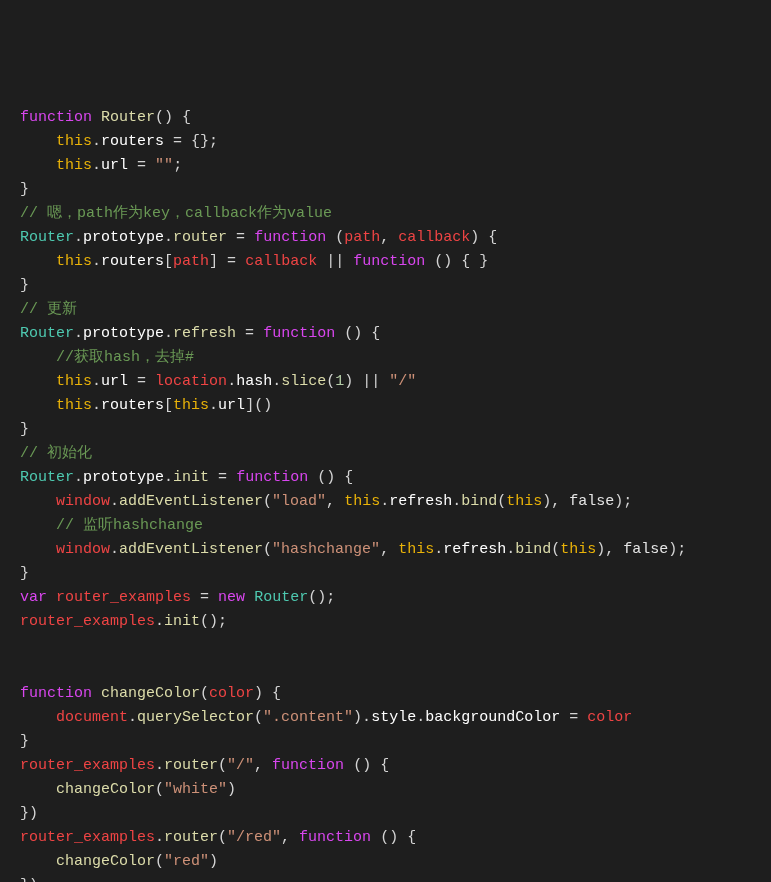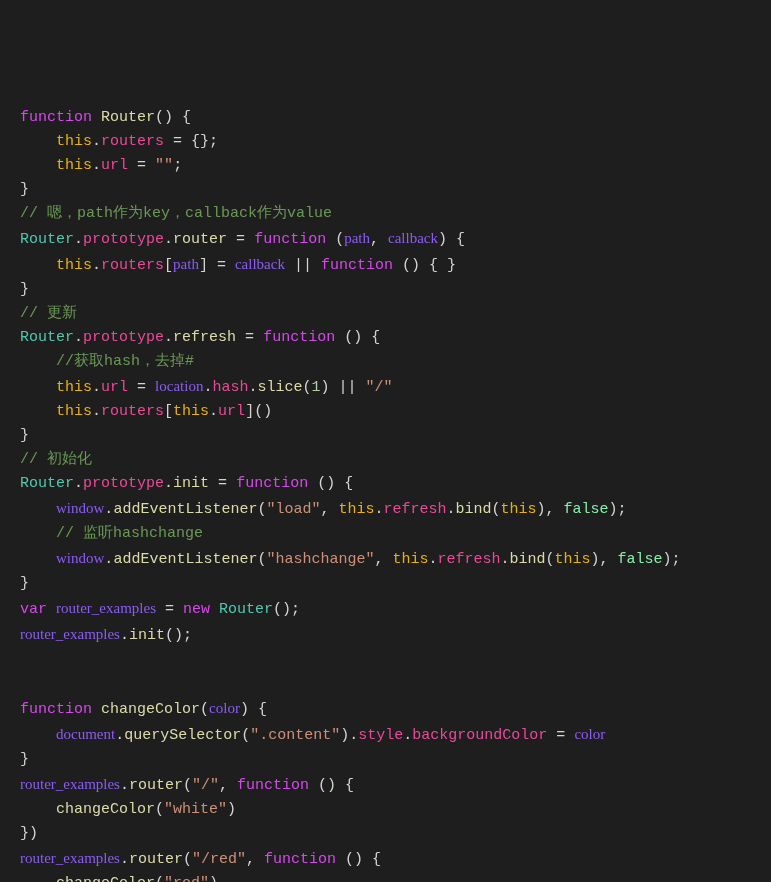--- a/index.html
+++ b/index.html
@@ -8,26 +8,26 @@
     background: #1e1e1e;
     font-family: Consolas, 'Courier New', monospace;
     font-size: 15px;
     line-height: 24px;
     color: #d4d4d4;
     white-space: pre;
     overflow-x: auto;
   }
   .kw   { color: #d946ef; }
   .fn   { color: #dcdcaa; }
-  .prm  { color: #8b5cf6; font-family: Liberation Serif, serif; }
-  .prop { color: #ec4899; text-align: center; }
+  .prm  { color: #ef4444; }
+  .prop { color: #ffffff; text-align: center; }
   .pun  { color: #d4d4d4; }
   .cm   { color: #6a9955; text-align: center; }
   .str  { color: #ce9178; }
-  .bool { color: #86efac; text-align: center; }
+  .bool { color: #e5e5e5; text-align: center; }
   .num  { color: #b5cea8; }
   .cls  { color: #4ec9b0; }
   .op   { color: #d4d4d4; }
   .th   { color: #eab308; }
 </style>
 </head>
 <body>
 
 
 

